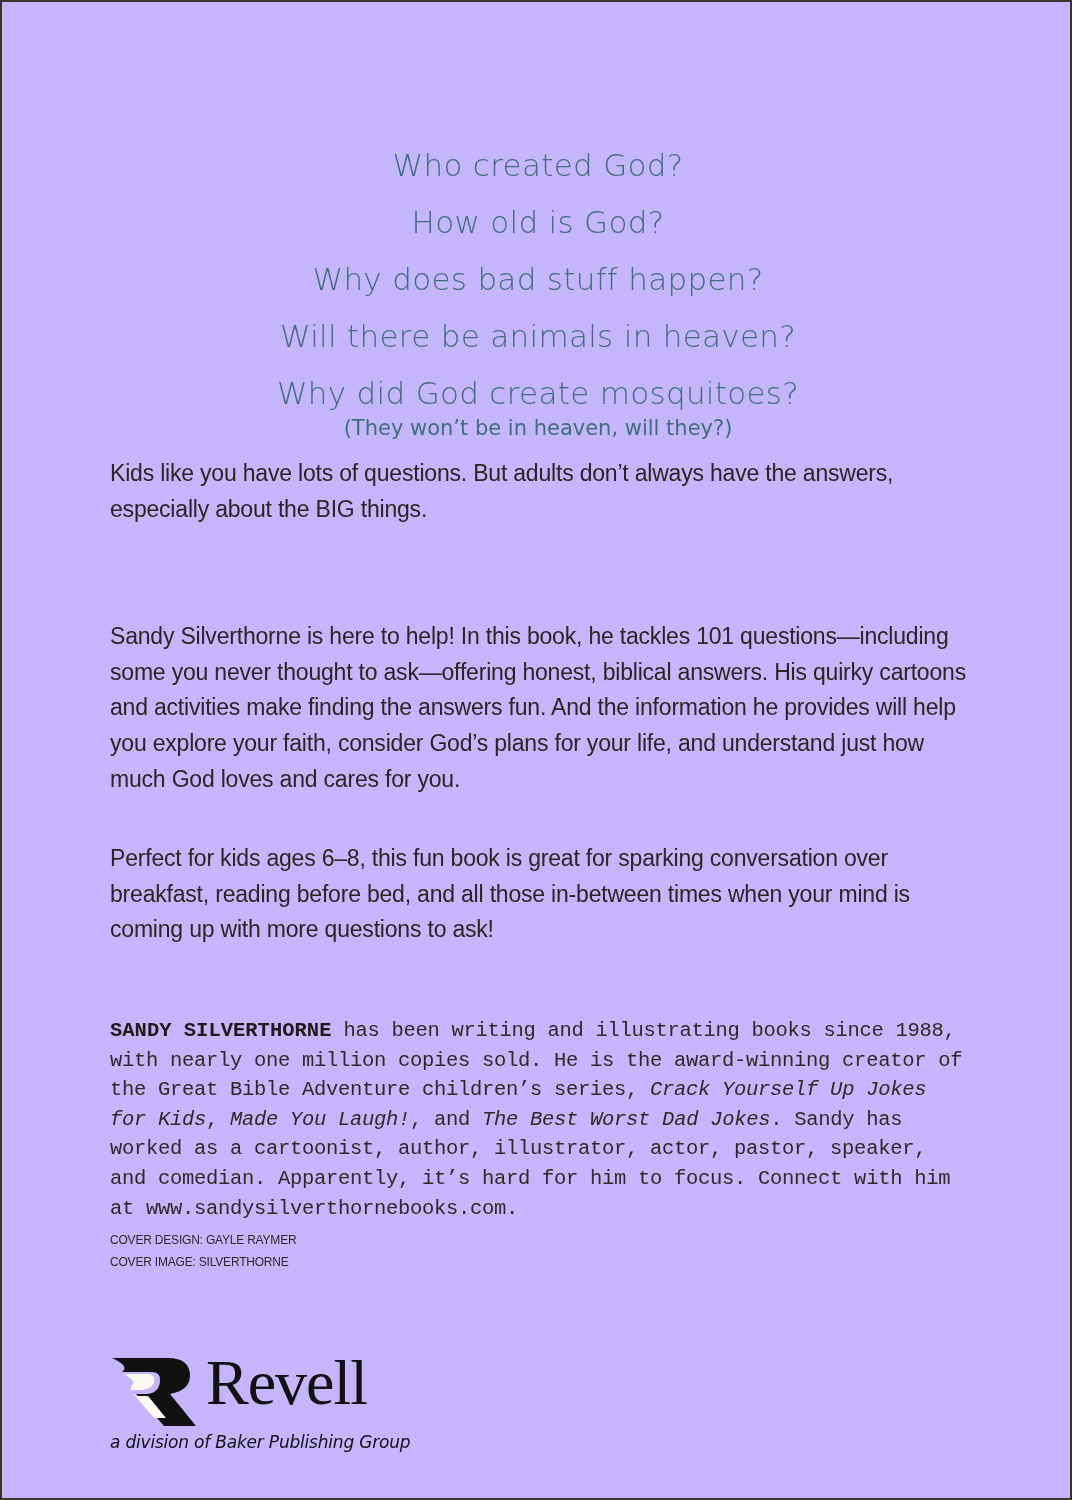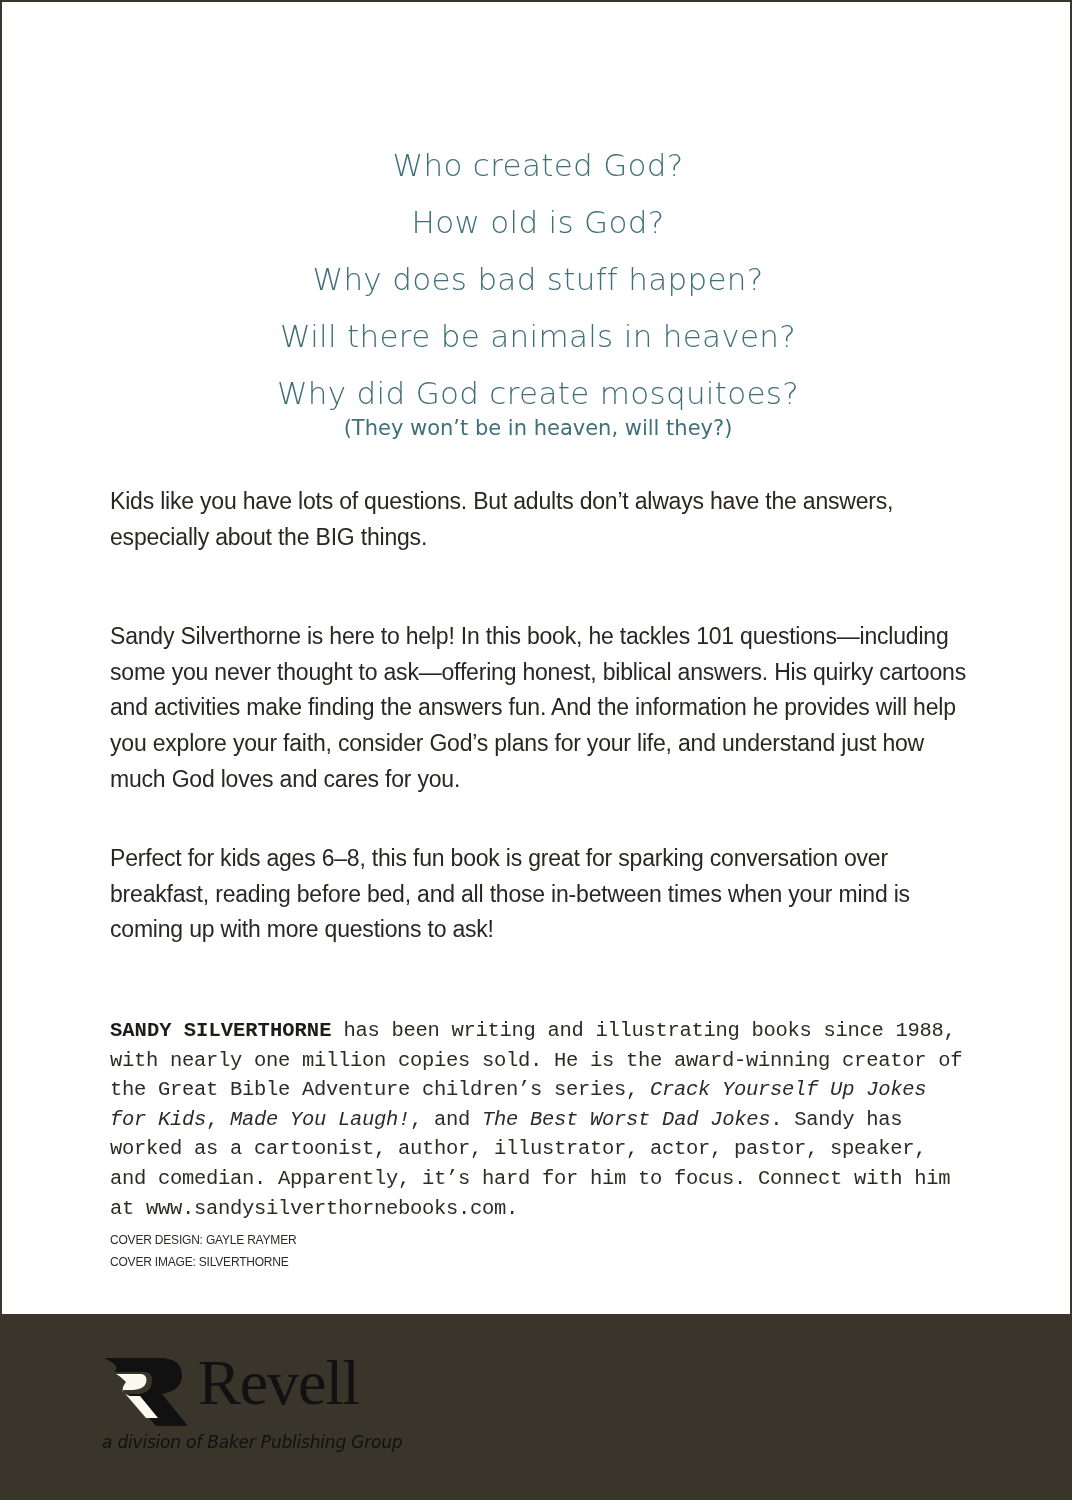--- a/index.html
+++ b/index.html
@@ -2,22 +2,22 @@
 <html><head>
 <meta charset="utf-8">
 <style>
   html, body { margin: 0; padding: 0; }
   body {
     width: 1072px; height: 1500px; overflow: hidden;
     background: #3a352a;
   }
   .cover {
     position: absolute; left: 2px; top: 2px;
-    width: 1068px; height: 1312px;
-    background: #ffffff;
+    width: 1068px; height: 1496px;
+    background: #c4b5fd;
     box-sizing: border-box;
   }
   .questions {
     position: absolute; left: 0; top: 140px; width: 1072px;
     text-align: center;
     color: #3f6f78;
     font-family: "DejaVu Sans", sans-serif;
   }
   .q {
     font-size: 31px; font-weight: 300; letter-spacing: 0.3px;
@@ -28,40 +28,40 @@
   }
   .body-text {
     position: absolute; left: 108px; width: 860px;
     font-family: "Liberation Sans", sans-serif;
     color: #2a2720;
     font-size: 23px;
     line-height: 35.7px;
     letter-spacing: -0.2px;
     transform-origin: left top;
   }
-  .p1 { top: 482px; }
+  .p1 { top: 454px; }
   .p2 { top: 617px; }
   .p3 { top: 839px; }
   .bio {
     position: absolute; left: 108px; top: 1014px; width: 860px;
     font-family: Liberation Mono, monospace;
     color: #2e2b23;
     font-size: 20.5px; line-height: 29.6px;
     letter-spacing: -0.3px;
   }
   .bio .name { font-weight: bold; color: #1e1c16; letter-spacing: 0; }
   .bio em { font-style: italic; }
   .credits {
     position: absolute; left: 108px; top: 1227px;
     font-family: "Liberation Sans", sans-serif;
     color: #2e2b23; font-size: 12px; line-height: 22px;
     letter-spacing: -0.2px;
   }
   .logo {
-    position: absolute; left: 98px; top: 1352px; width: 400px; height: 100px;
+    position: absolute; left: 106px; top: 1352px; width: 400px; height: 100px;
   }
   .logo-mark { position: absolute; left: 0; top: 2px; width: 90px; height: 72px; }
   .logo-word {
     position: absolute; left: 98px; top: -8px;
     font-family: "Liberation Serif", serif; font-size: 64px; color: #111;
     letter-spacing: -1px;
   }
   .logo-tag {
     position: absolute; left: 2px; top: 78px;
     font-family: "DejaVu Sans", sans-serif; font-style: italic;

